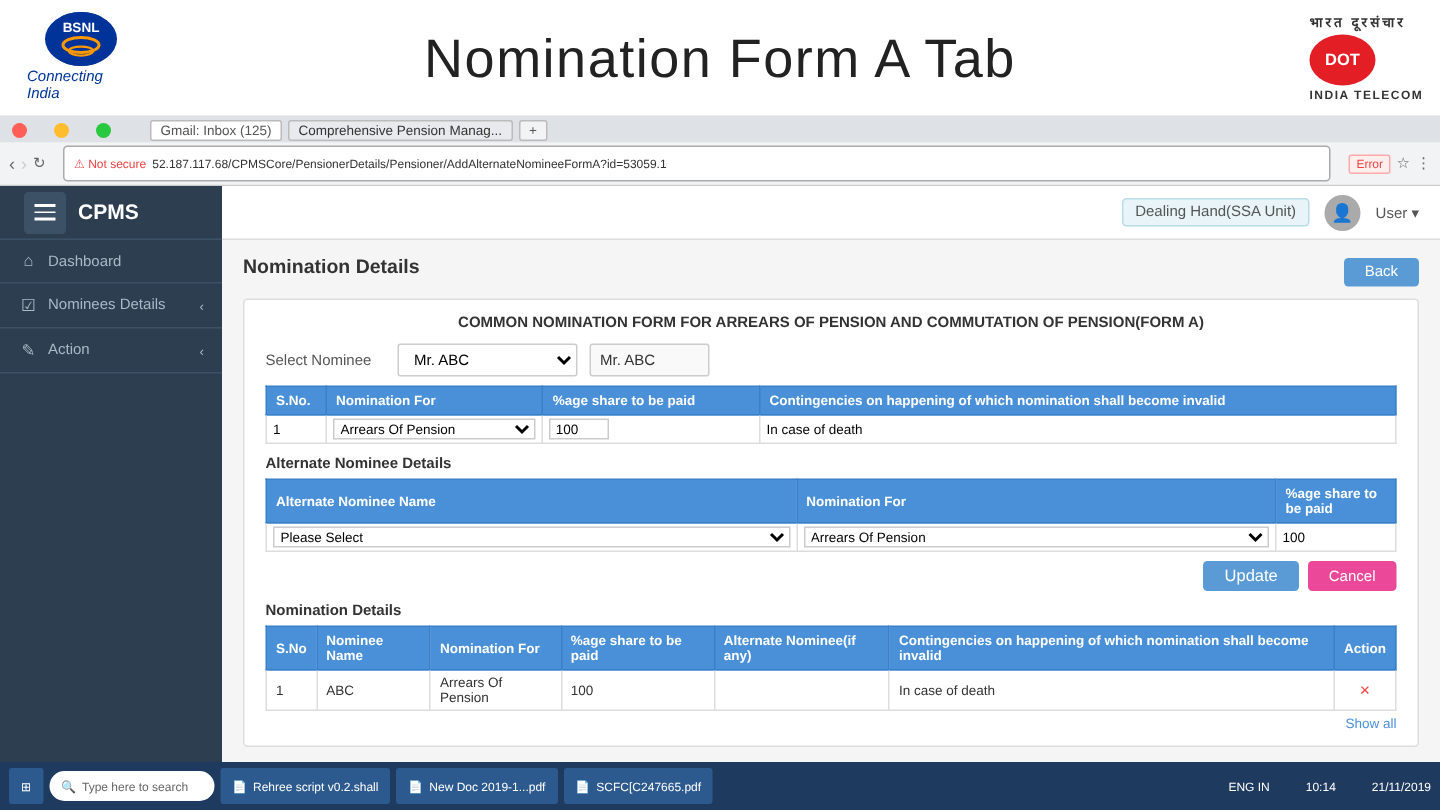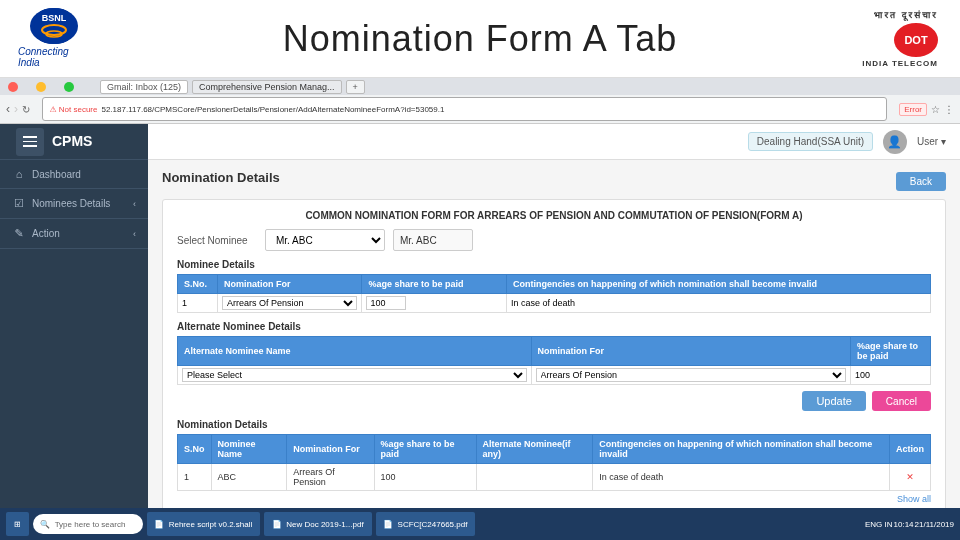--- a/index.html
+++ b/index.html
@@ -46,27 +46,27 @@
       overflow: hidden;
     }
     .bsnl-logo-text {
       font-size: 10px;
       color: #003399;
       font-style: italic;
       margin-top: 2px;
     }
     .dot-logo {
       position: absolute;
-      right: 22px;
+      right: 7px;
       top: 8px;
       width: 80px;
       height: 60px;
       display: flex;
       flex-direction: column;
-      align-items: flex-end;
+      align-items: flex-start;
     }
     .dot-logo-top {
       font-size: 9px;
       color: #333;
       text-align: center;
       font-weight: bold;
       letter-spacing: 2px;
     }
     .dot-circle {
       width: 44px;
@@ -449,21 +449,21 @@
       font-size: 8px;
       display: flex;
       align-items: center;
       color: #666;
       min-width: 110px;
     }
     .taskbar-right {
       margin-left: auto;
       display: flex;
       align-items: center;
-      gap: 1px;
+      gap: 24px;
       color: #fff;
       font-size: 8px;
     }
   </style>
 </head>
 <body>
 
 <div class="slide-header">
   <div class="bsnl-logo">
     <div class="bsnl-logo-icon">
@@ -558,21 +558,20 @@
         <div class="form-main-title">COMMON NOMINATION FORM FOR ARREARS OF PENSION AND COMMUTATION OF PENSION(FORM A)</div>
 
         <div class="form-row">
           <label class="form-label">Select Nominee</label>
           <select class="form-select">
             <option>Mr. ABC</option>
           </select>
           <div class="form-value">Mr. ABC</div>
         </div>
 
-        <div class="sub-section-title">Nominee Details</div>
         <table class="nominee-table">
           <thead>
             <tr>
               <th style="width:40px;">S.No.</th>
               <th>Nomination For</th>
               <th>%age share to be paid</th>
               <th>Contingencies on happening of which nomination shall become invalid</th>
             </tr>
           </thead>
           <tbody>

